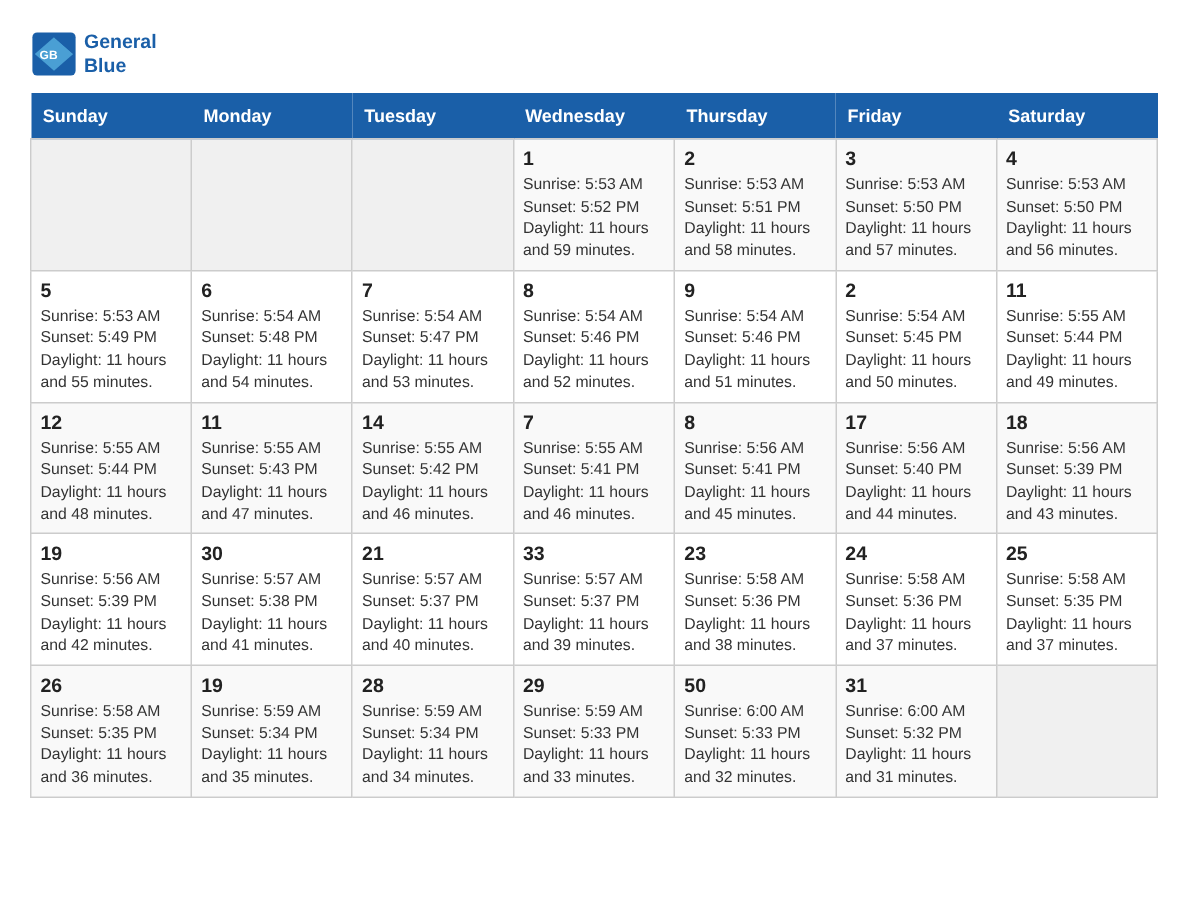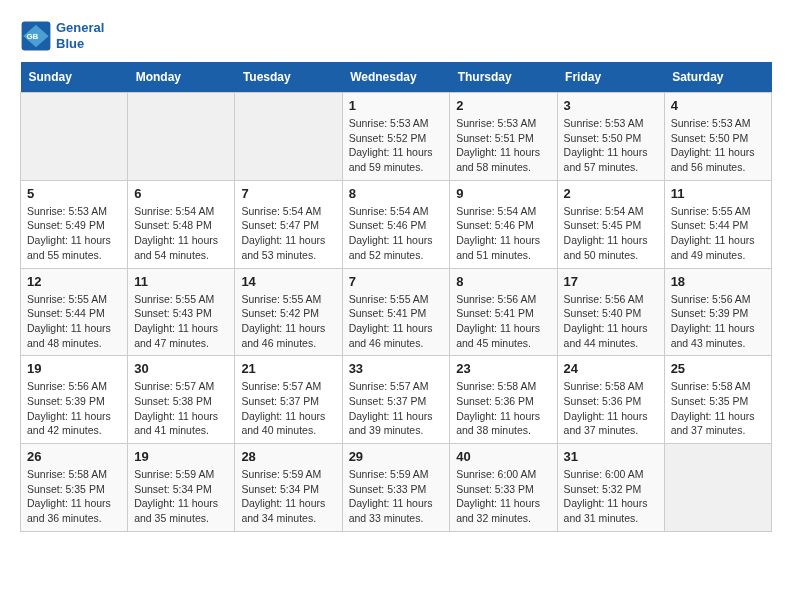--- a/index.html
+++ b/index.html
@@ -328,21 +328,21 @@
 and 34 minutes.</div>
         </td>
         <td>
           <div class="day-num">29</div>
           <div class="day-info" style="white-space: pre-line;">Sunrise: 5:59 AM
 Sunset: 5:33 PM
 Daylight: 11 hours
 and 33 minutes.</div>
         </td>
         <td>
-          <div class="day-num">40</div>
+          <div class="day-num">50</div>
           <div class="day-info" style="white-space: pre-line;">Sunrise: 6:00 AM
 Sunset: 5:33 PM
 Daylight: 11 hours
 and 32 minutes.</div>
         </td>
         <td>
           <div class="day-num">31</div>
           <div class="day-info" style="white-space: pre-line;">Sunrise: 6:00 AM
 Sunset: 5:32 PM
 Daylight: 11 hours

